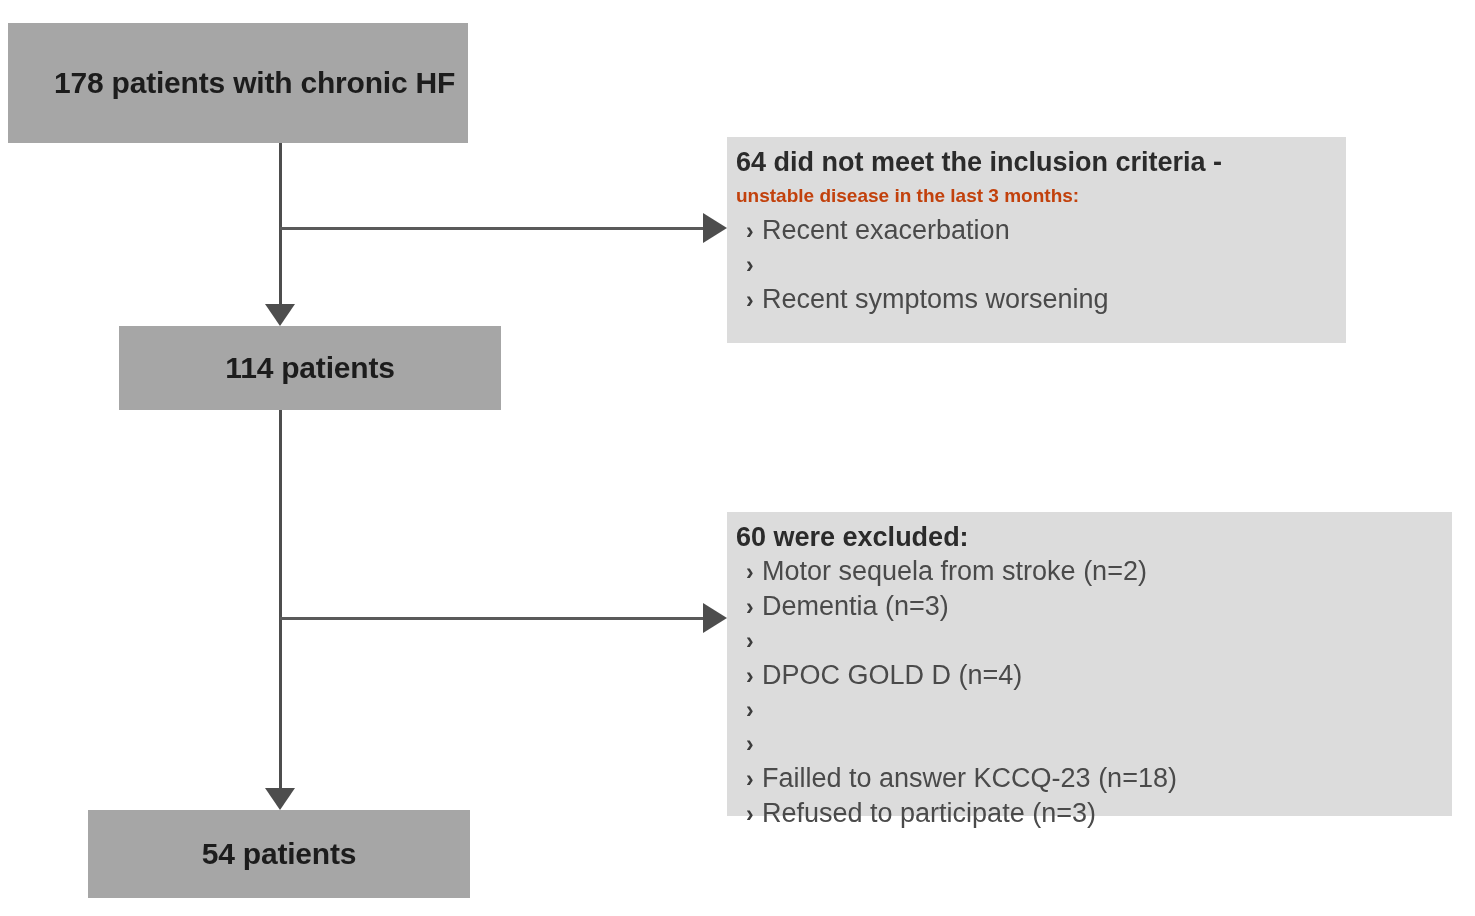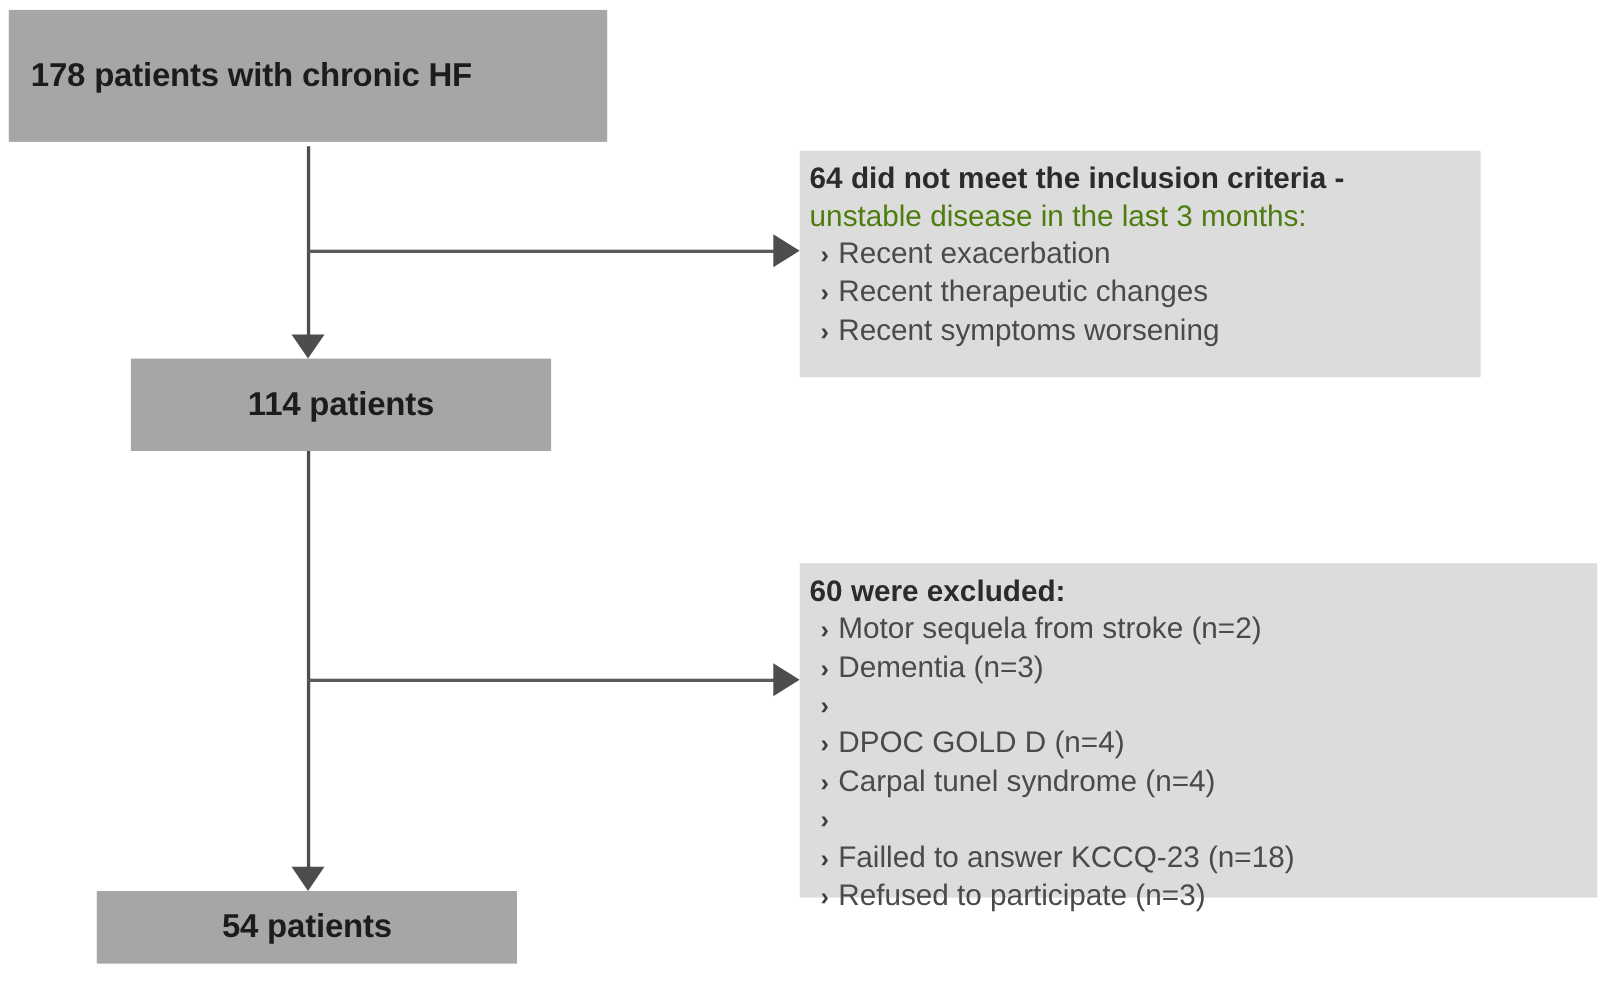--- a/index.html
+++ b/index.html
@@ -28,45 +28,45 @@
     box-sizing: border-box;
   }
   .node-label {
     font-weight: bold;
     color: #1c1c1c;
     font-size: 30px;
     letter-spacing: -0.2px;
     white-space: nowrap;
   }
 
-  #box-top      { left: 8px;  top: 9px;  width: 544px; height: 120px; padding-left: 20px; }
+  #box-top      { left: 8px;  top: 23px;  width: 460px; height: 120px; padding-left: 46px; }
   #box-middle   { left: 88px; top: 326px; width: 382px; height: 84px;  justify-content: center; margin-left: 31px; }
-  #box-bottom   { left: 88px; top: 810px; width: 382px; height: 66px;  justify-content: center; }
+  #box-bottom   { left: 88px; top: 810px; width: 382px; height: 88px;  justify-content: center; }
 
   
   .excl-panel {
     position: absolute;
     background: #dcdcdc;
     box-sizing: border-box;
     padding: 8px 10px 8px 9px;
   }
   #panel-inclusion { left: 727px; top: 137px; width: 619px; height: 206px; }
   #panel-excluded  { left: 727px; top: 468px; width: 725px; height: 304px; margin-top: 44px; }
 
   .excl-head {
     font-size: 27px;
     font-weight: bold;
     color: #2b2b2b;
     line-height: 34px;
     white-space: nowrap;
   }
   .excl-sub {
-    font-size: 27px;
-    font-weight: normal;
-    color: #4d7c0f;
+    font-size: 19px;
+    font-weight: bold;
+    color: #c2410c;
     line-height: 34px;
     white-space: nowrap;
   }
   .excl-list {
     list-style: none;
     margin: 0;
     padding: 0;
   }
   .excl-item {
     font-size: 27px;
@@ -147,21 +147,20 @@
   <div class="excl-panel" id="panel-inclusion">
     <div class="excl-head">64 did not meet the inclusion criteria -</div>
     <div class="excl-sub">unstable disease in the last 3 months:</div>
     <ul class="excl-list">
       <li class="excl-item">
         <span class="bullet-chev">›</span>
         <span>Recent exacerbation</span>
       </li>
       <li class="excl-item">
         <span class="bullet-chev">›</span>
-        <span>Recent therapeutic changes</span>
       </li>
       <li class="excl-item">
         <span class="bullet-chev">›</span>
         <span>Recent symptoms worsening</span>
       </li>
     </ul>
   </div>
 
   <div class="excl-panel" id="panel-excluded">
     <div class="excl-head">60 were excluded:</div>
@@ -176,21 +175,20 @@
       </li>
       <li class="excl-item">
         <span class="bullet-chev">›</span>
       </li>
       <li class="excl-item">
         <span class="bullet-chev">›</span>
         <span>DPOC GOLD D (n=4)</span>
       </li>
       <li class="excl-item">
         <span class="bullet-chev">›</span>
-        <span>Carpal tunel syndrome (n=4)</span>
       </li>
       <li class="excl-item">
         <span class="bullet-chev">›</span>
       </li>
       <li class="excl-item">
         <span class="bullet-chev">›</span>
         <span>Failled to answer KCCQ-23 (n=18)</span>
       </li>
       <li class="excl-item">
         <span class="bullet-chev">›</span>

